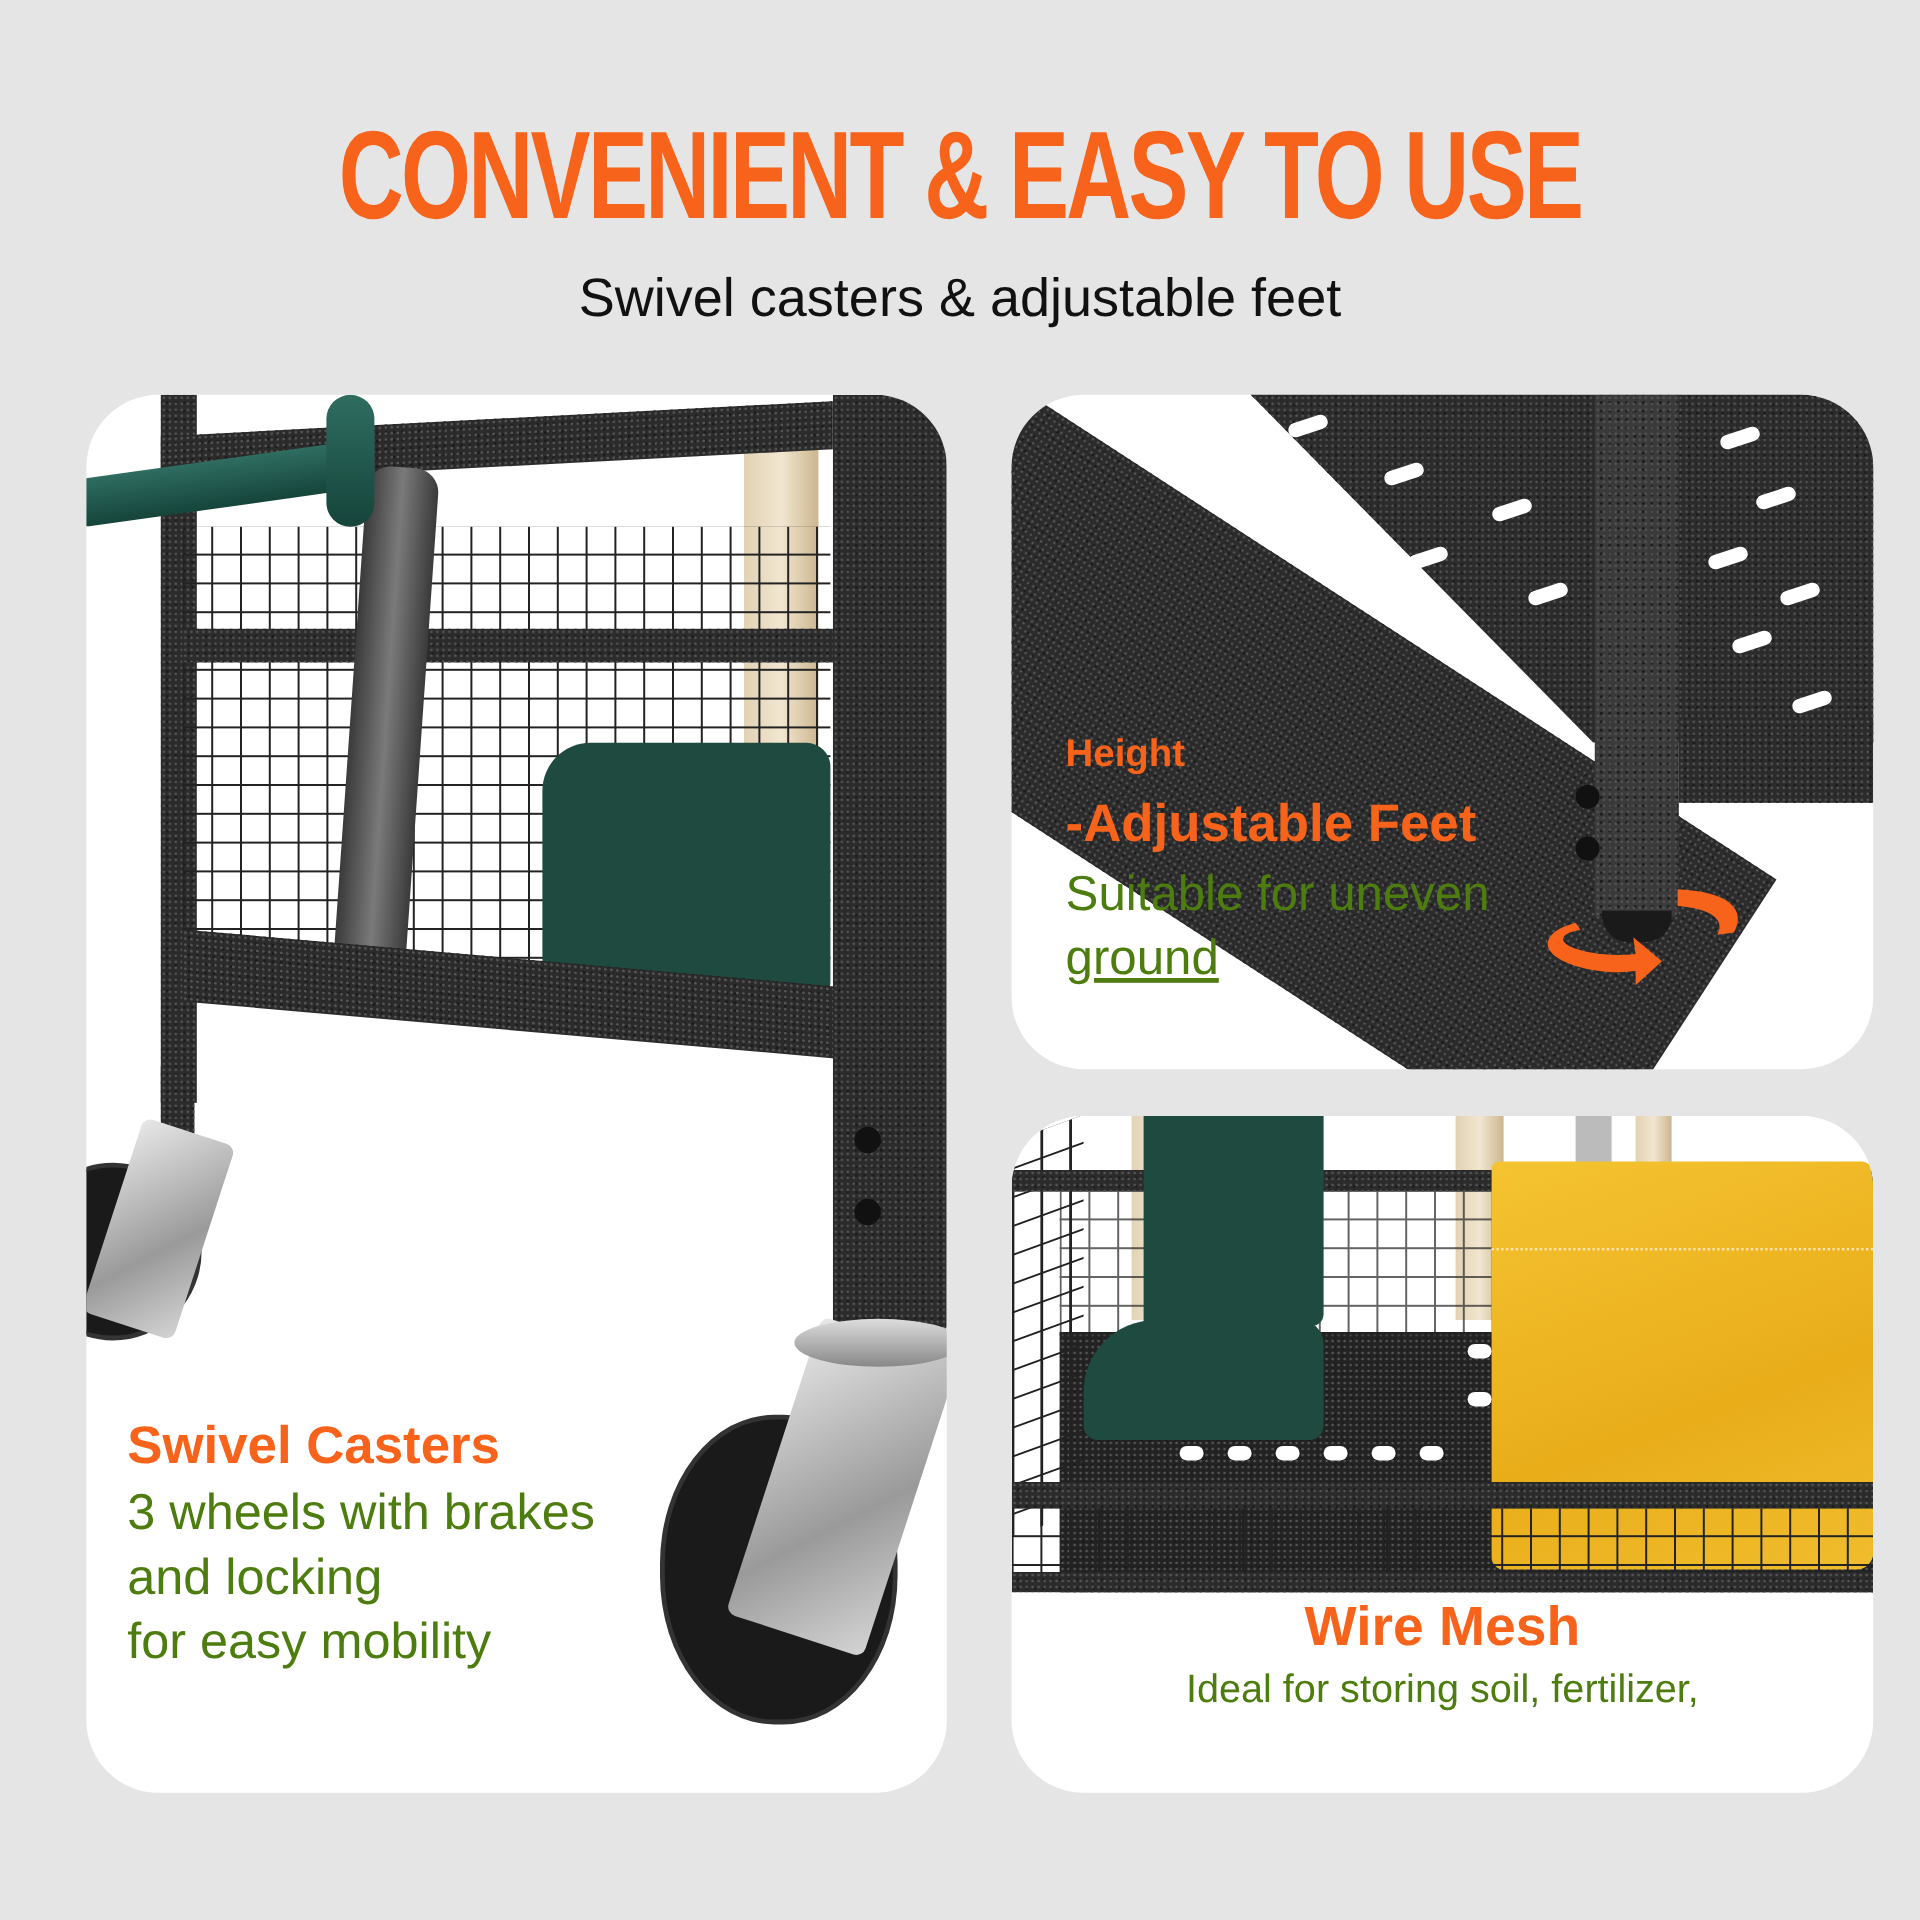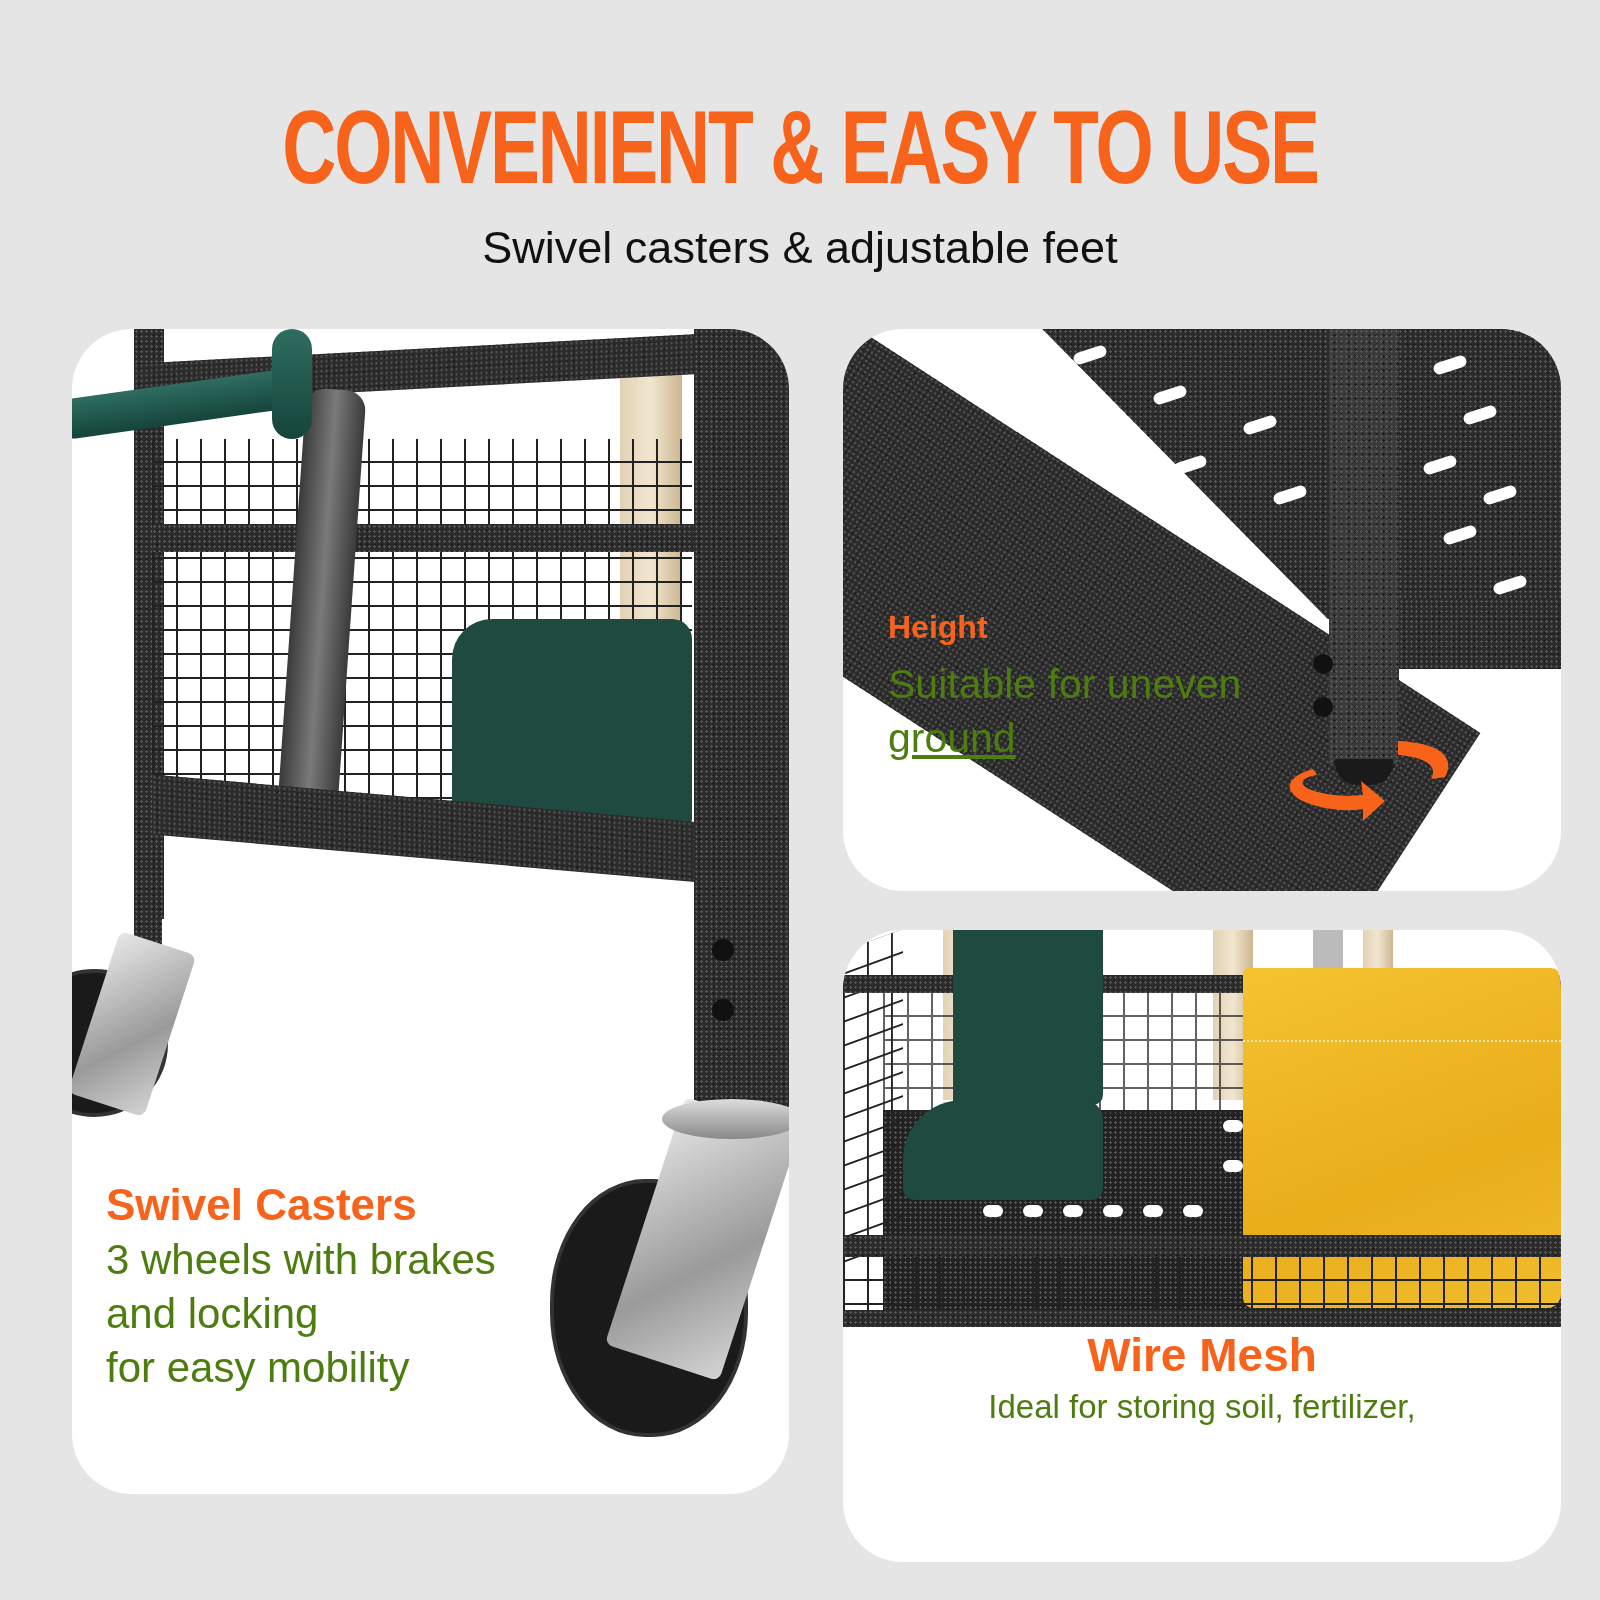--- a/index.html
+++ b/index.html
@@ -2,21 +2,21 @@
 <html><head>
 <meta charset="utf-8">
 <style>
   html,body{margin:0;padding:0;}
   body{width:1600px;height:1600px;background:#e5e5e5;position:relative;overflow:hidden;font-family:"Liberation Sans",sans-serif;}
   .title{position:absolute;left:0;top:92px;width:1600px;text-align:center;color:#f7631b;font-family:"Liberation Sans",sans-serif;font-weight:700;font-size:104px;line-height:110px;letter-spacing:-3px;transform:scaleX(0.72);transform-origin:800px 0;white-space:nowrap;}
   .subtitle{position:absolute;left:0;top:220px;width:1600px;text-align:center;color:#111;font-size:45px;line-height:56px;}
   .panel{position:absolute;background:#fff;border-radius:60px;overflow:hidden;}
   .p1{left:72px;top:329px;width:717px;height:1165px;}
   .p2{left:843px;top:329px;width:718px;height:562px;}
-  .p3{left:843px;top:930px;width:718px;height:632px;}
+  .p3{left:843px;top:930px;width:718px;height:564px;}
   .metal{background:#2b2b2b;background-image:radial-gradient(#555 1px,transparent 1.4px),radial-gradient(#1c1c1c 1px,transparent 1.4px);background-size:5px 5px,7px 7px;background-position:0 0,2px 3px;}
   .abs{position:absolute;}
   .h-orange{color:#f7631b;font-weight:700;}
   .body-text{color:#4d7c0f;}
   
   .mesh{background-image:linear-gradient(90deg,#222 2px,transparent 2px),linear-gradient(0deg,#222 2px,transparent 2px);background-size:24px 24px;}
   .wheel{border-radius:50%;background:#1a1a1a;border:4px solid #333;}
   .bracket{background:linear-gradient(135deg,#e8e8e8,#9a9a9a 60%,#d4d4d4);border-radius:8px;}
   .boot{background:#1f4a40;}
   .hose{background:linear-gradient(180deg,#2f6d60,#15443b);border-radius:30px;}
@@ -105,20 +105,21 @@
     <div class="abs" style="left:470px;top:325px;width:20px;height:20px;border-radius:50%;background:#111;"></div>
     <div class="abs" style="left:470px;top:368px;width:20px;height:20px;border-radius:50%;background:#111;"></div>
 
     <svg class="rotate-arrow" style="left:430px;top:400px;" width="190" height="110" viewBox="0 0 190 110">
       <path d="M125 12 C170 14 182 30 172 48 L158 50 C166 36 150 28 125 26 Z" fill="#f7631b"></path>
       <path d="M40 40 C10 48 8 66 40 76 C60 82 80 82 90 80 L90 92 L112 72 L88 52 L90 66 C70 68 50 66 36 60 C24 54 30 48 44 46 Z" fill="#f7631b"></path>
     </svg>
   </div>
   <div class="abs" style="left:45px;top:268px;width:420px;">
     <div class="h-orange" style="font-size:32px;line-height:60px;">Height</div>
+    <div class="h-orange" style="font-size:44px;line-height:60px;">-Adjustable Feet</div>
     <div class="body-text" style="font-size:41px;line-height:54px;">Suitable for uneven</div>
     <div class="body-text" style="font-size:41px;line-height:54px;text-decoration:underline;">ground</div>
   </div>
 </div>
 
 <div class="panel p3">
   <div class="abs" style="left:0;top:0;width:718px;height:397px;background:#fff;overflow:hidden;">
 
     <div class="abs metal" style="left:40px;top:180px;width:678px;height:217px;background-color:#222;"></div>
 

